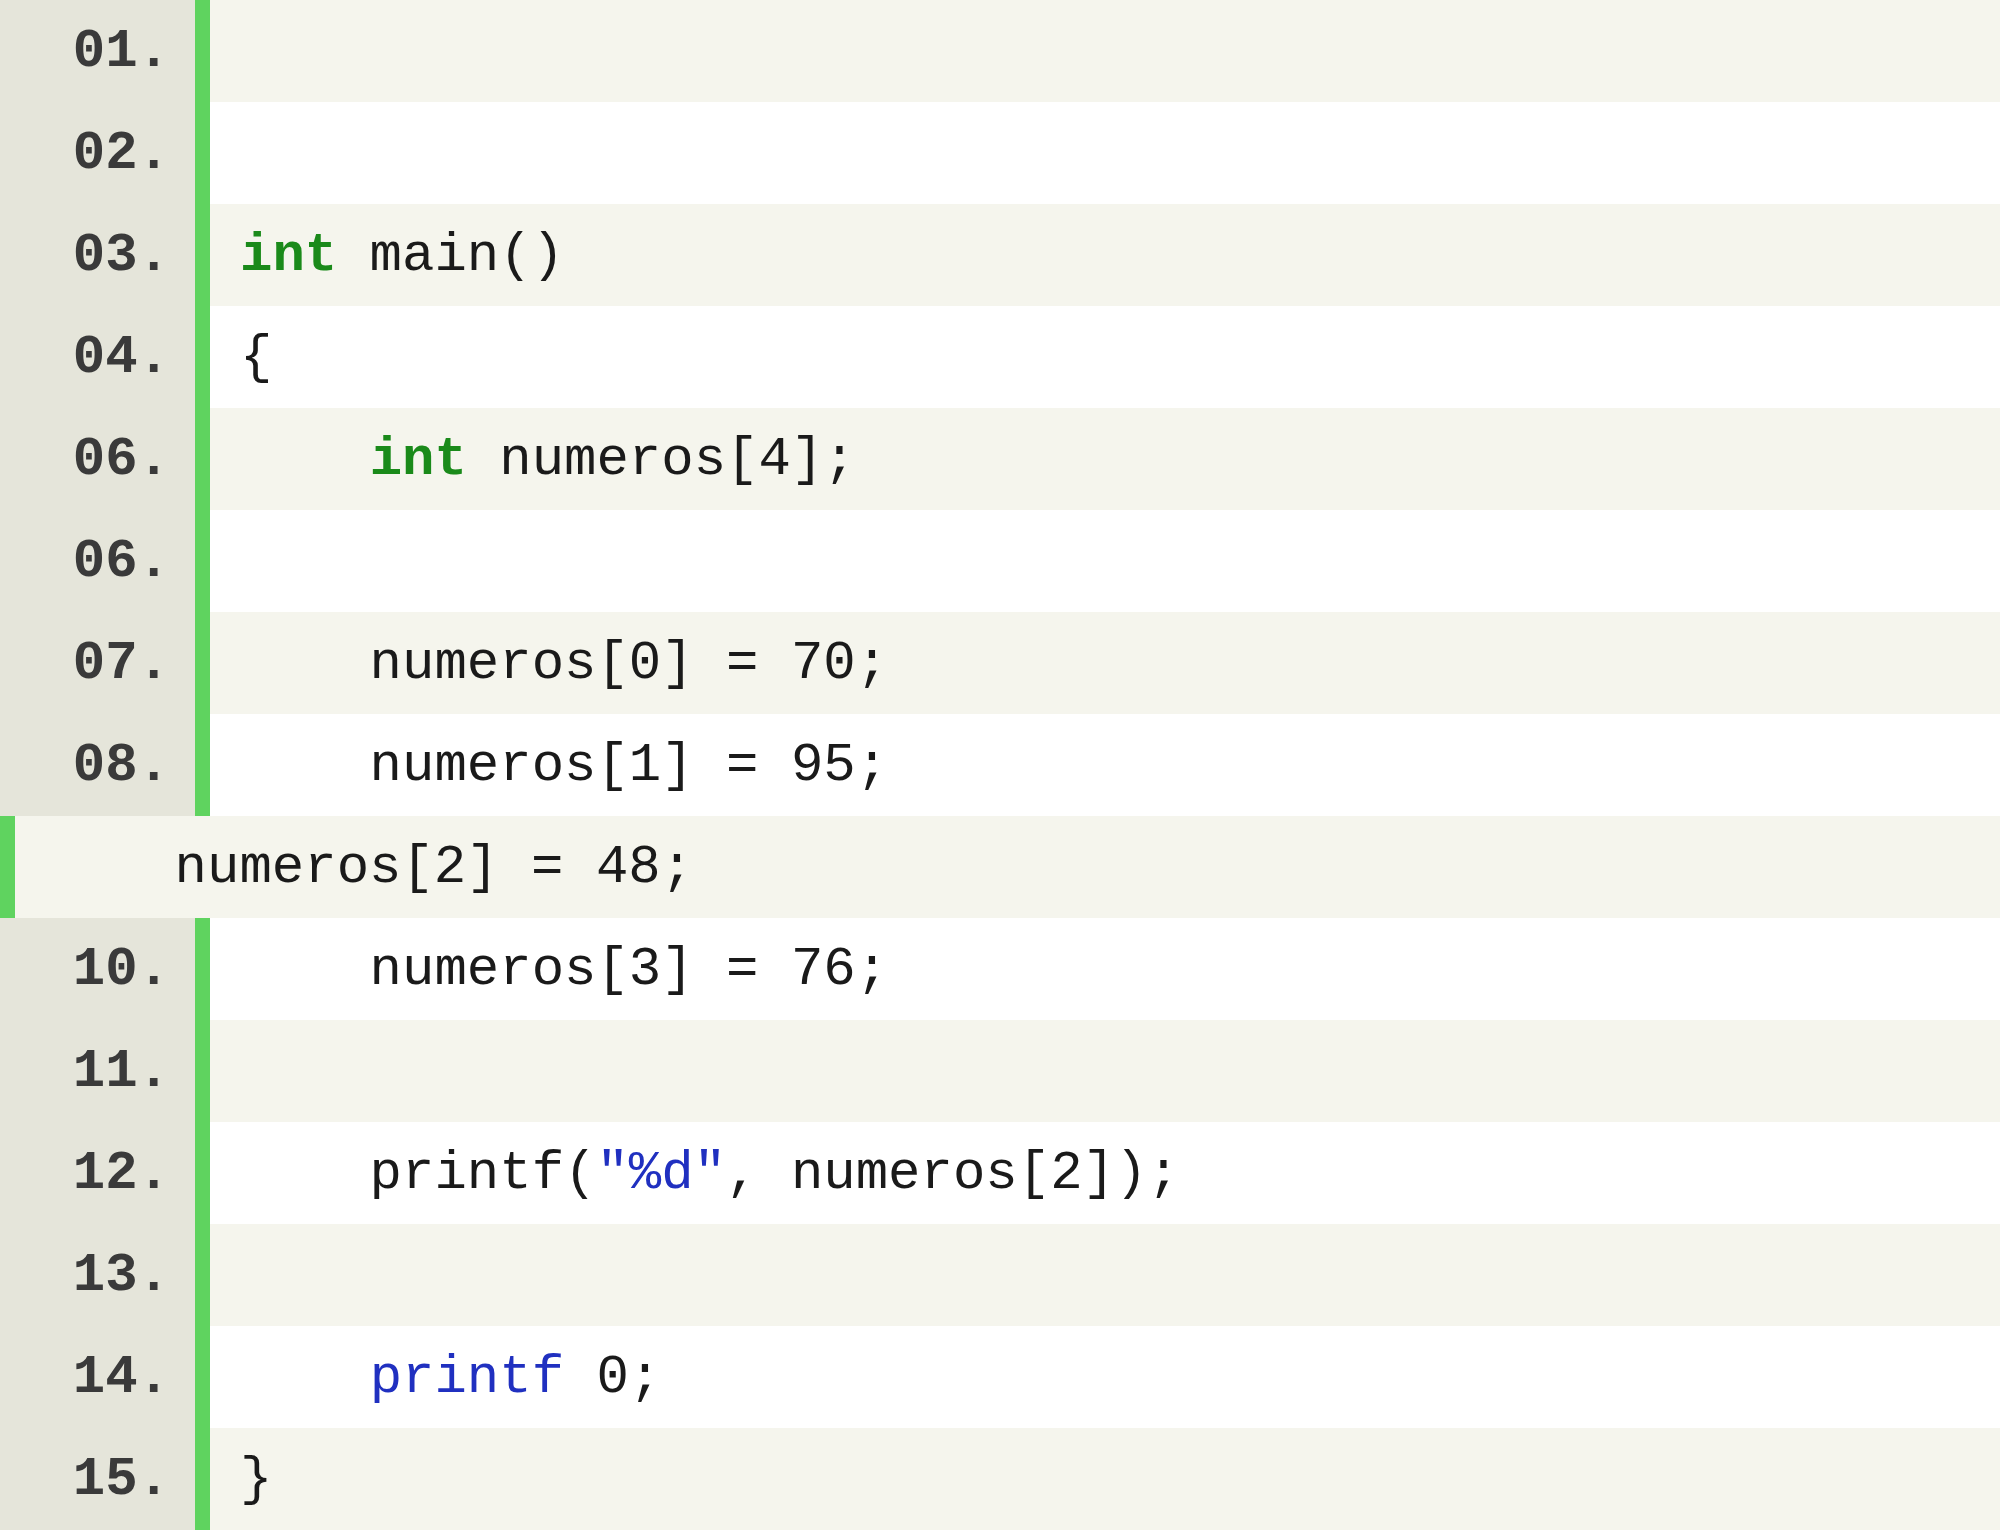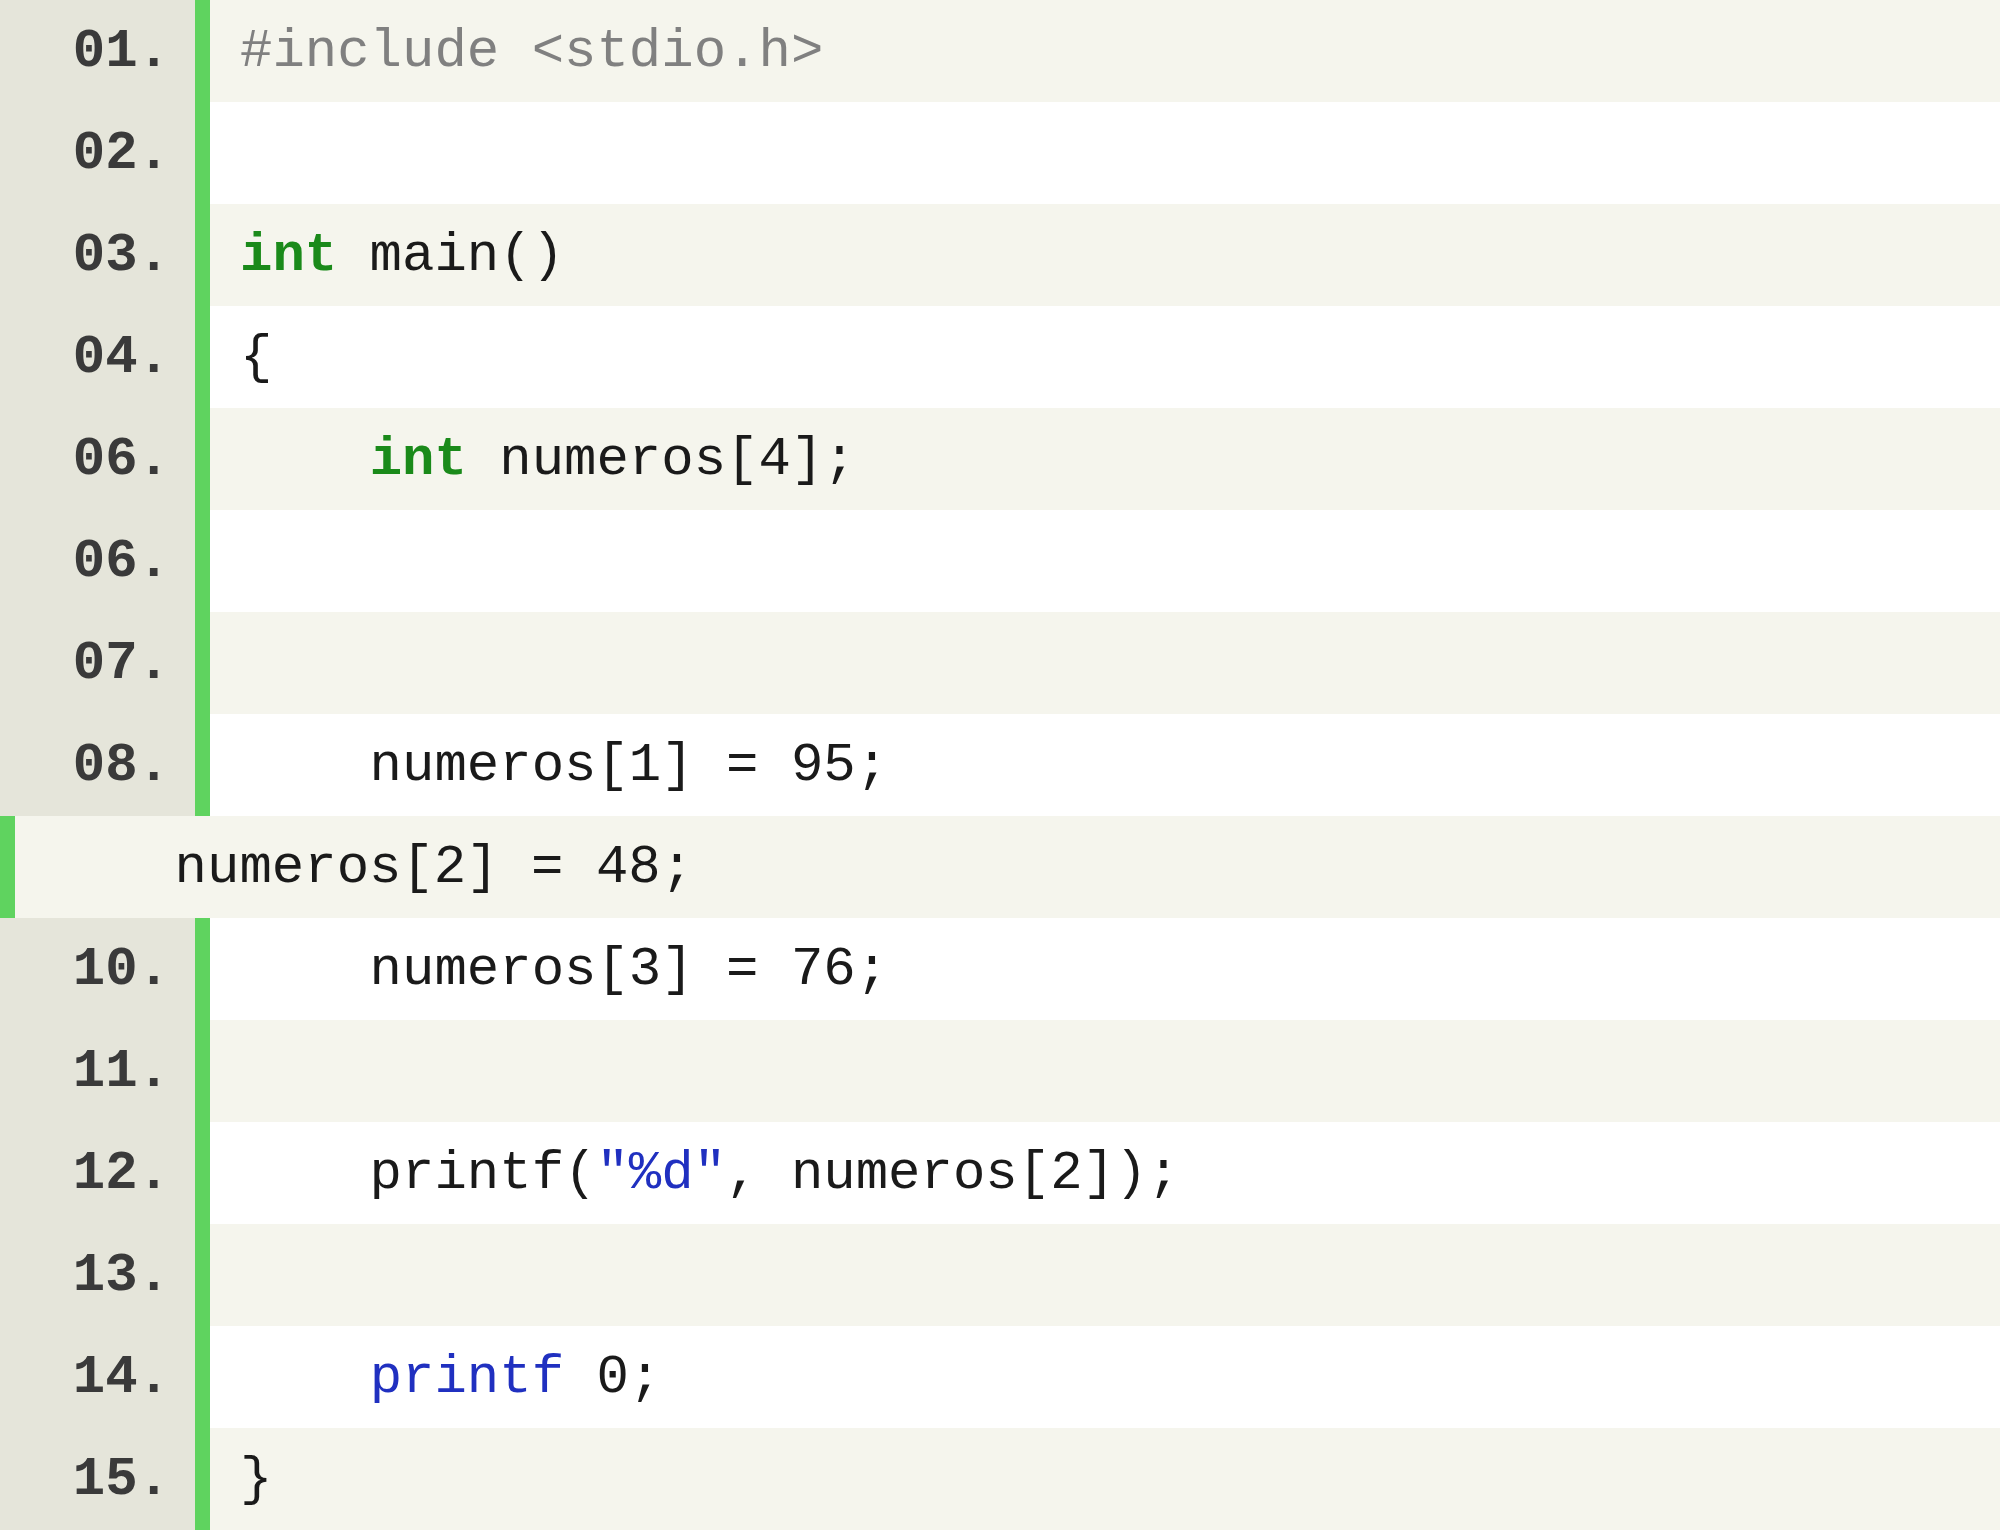--- a/index.html
+++ b/index.html
@@ -64,21 +64,20 @@
     .tok-string { color: #2030c0; }
   </style>
 </head>
 <body>
 
 <div class="editor">
 
 <div class="code-line">
       <div class="gutter">01.</div>
       <div class="marker"></div>
-      <div class="code-content"><span class="tok-preproc">#include &lt;stdio.h&gt;</span></div>
     </div>
     <div class="code-line">
       <div class="gutter">02.</div>
       <div class="marker"></div>
       <div class="code-content"></div>
     </div>
     <div class="code-line">
       <div class="gutter">03.</div>
       <div class="marker"></div>
       <div class="code-content"><span class="tok-keyword">int</span><span class="tok-default"> main()</span></div>
@@ -94,20 +93,21 @@
       <div class="code-content"><span class="tok-default">    </span><span class="tok-keyword">int</span><span class="tok-default"> numeros[4];</span></div>
     </div>
     <div class="code-line">
       <div class="gutter">06.</div>
       <div class="marker"></div>
       <div class="code-content"></div>
     </div>
     <div class="code-line">
       <div class="gutter">07.</div>
       <div class="marker"></div>
+      <div class="code-content"><span class="tok-default">    numeros[0] = 70;</span></div>
     </div>
     <div class="code-line">
       <div class="gutter">08.</div>
       <div class="marker"></div>
       <div class="code-content"><span class="tok-default">    numeros[1] = 95;</span></div>
     </div>
     <div class="code-line">
       <div class="marker"></div>
       <div class="code-content"><span class="tok-default">    numeros[2] = 48;</span></div>
     </div>

